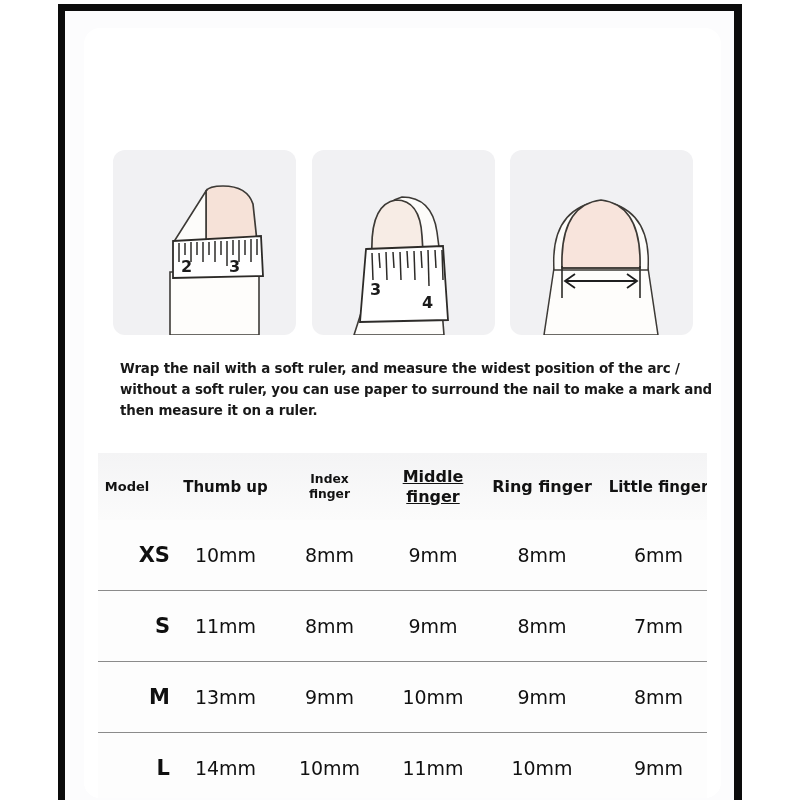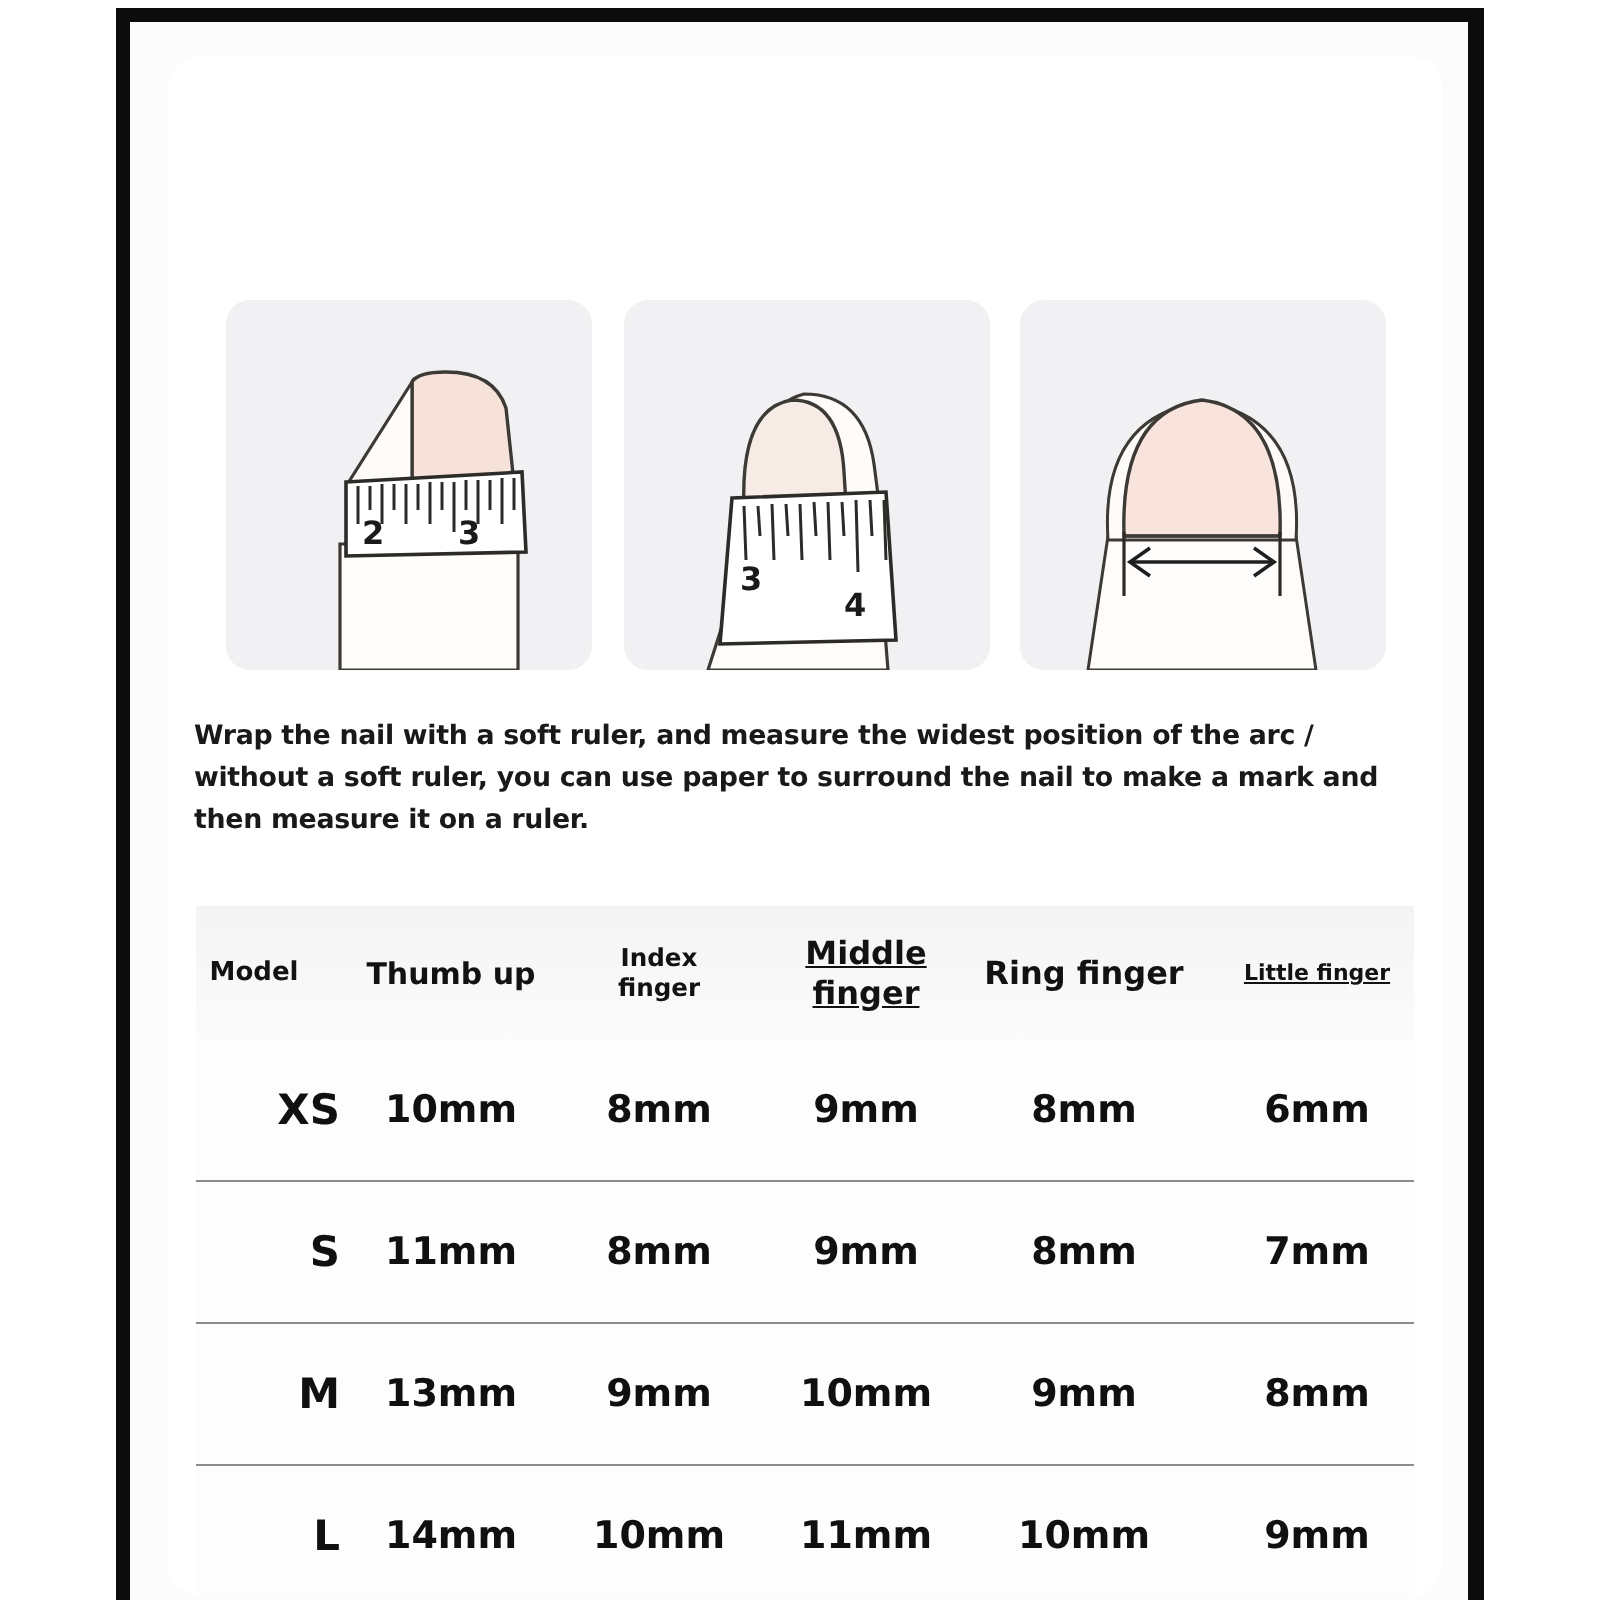--- a/index.html
+++ b/index.html
@@ -83,21 +83,21 @@
     height: 185px;
     background: #f1f1f3;
     border-radius: 12px;
     overflow: hidden;
   }
   .panel svg { display: block; width: 183px; height: 185px; }
 
   
   #instructions {
     position: absolute;
-    left: 13px;
+    left: 36px;
     top: 330px;
     width: 592px;
     font-size: 13.4px;
     font-weight: bold;
     line-height: 1.57;
     color: #191919;
     letter-spacing: -0.15px;
     font-family: "DejaVu Sans", sans-serif;
   }
 
@@ -123,26 +123,26 @@
     color: #121212;
     text-align: center;
     vertical-align: middle;
     padding: 0;
   }
   th.col-model    { width: 86px;  font-size: 13px; }
   th.col-thumb    { width: 111px; font-size: 15px; }
   th.col-index    { width: 97px;  font-size: 12.3px; line-height: 1.22; text-align: left; padding-left: 16px; }
   th.col-middle   { width: 110px; font-size: 16px; line-height: 1.22; text-align: left; padding-left: 24px; text-decoration: underline; }
   th.col-ring     { width: 108px; font-size: 16px; }
-  th.col-little   { width: 125px; font-size: 11px; text-decoration: underline; }
+  th.col-little   { width: 125px; font-size: 15px; }
 
   table.size-table tbody td {
     height: 70px;
     font-size: 19px;
-    font-weight: 700;
+    font-weight: 400;
     color: #101010;
     text-align: center;
     vertical-align: middle;
     padding: 0;
     background: #fdfdfd;
   }
   table.size-table tbody td.model-cell {
     font-size: 21px;
     font-weight: bold;
     text-align: right;

